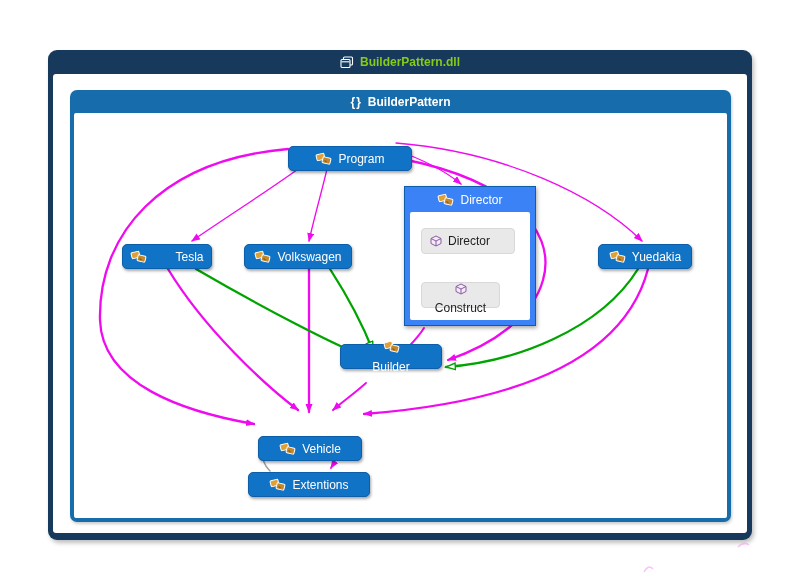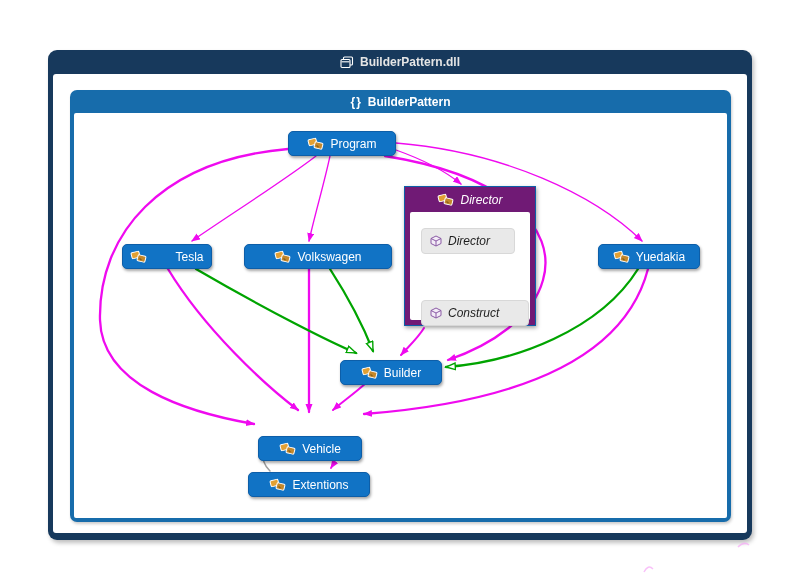--- a/index.html
+++ b/index.html
@@ -9,21 +9,21 @@
   }
   
   .outer-window{
     position:absolute;left:48px;top:50px;width:704px;height:490px;
     background:#17395c;border-radius:9px;
     box-shadow:2px 3px 4px rgba(0,0,0,0.25);
   }
   .outer-titlebar{
     position:absolute;left:0;top:0;width:100%;height:24px;
     display:flex;align-items:center;justify-content:center;gap:6px;
-    color:#e5e5e5;font-size:12px;font-weight:bold;
+    color:#84cc16;font-size:12px;font-weight:bold;
   }
   .outer-body{
     position:absolute;left:5px;top:24px;right:5px;bottom:7px;
     background:#ffffff;border-radius:3px;
   }
   
   .inner-group{
     position:absolute;left:70px;top:90px;width:661px;height:432px;
     background:#176cab;border-radius:7px;
     box-shadow:1px 2px 3px rgba(0,0,0,0.2);
@@ -43,50 +43,50 @@
   #edge-layer path.edge{pointer-events:stroke;}
   
   .node{
     position:absolute;height:25px;z-index:10;
     background:#1173c5;border:1px solid #0d5ea8;border-radius:5px;
     display:flex;align-items:center;justify-content:center;gap:6px;
     color:#ffffff;font-size:12px;
     box-shadow:1px 2px 3px rgba(0,0,0,0.35);
     box-sizing:border-box;cursor:default;
   }
-  .node-program   {left:288px;top:131px;width:108px;}
+  .node-program   {left:288px;top:146px;width:124px;}
   .node-tesla     {left:122px;top:244px;width:90px;gap:28px;}
-  .node-volkswagen{left:244px;top:244px;width:148px;}
-  .node-yuedakia  {left:598px;top:244px;width:102px;}
-  .node-builder   {left:340px;top:360px;width:102px;}
+  .node-volkswagen{left:244px;top:244px;width:108px;}
+  .node-yuedakia  {left:598px;top:244px;width:94px;}
+  .node-builder   {left:340px;top:344px;width:102px;flex-direction:column;}
   .node-vehicle   {left:258px;top:415px;width:104px;margin-top:21px;}
   .node-extentions{left:248px;top:472px;width:122px;}
   
   .director-box{
     position:absolute;left:404px;top:186px;width:132px;height:140px;z-index:10;
-    background:#701a75;border:1px solid #0d5ea8;border-radius:0;
-    box-shadow:1px 2px 4px rgba(0,0,0,0.35);box-sizing:border-box;font-style:italic;
+    background:#3b82f6;border:1px solid #0d5ea8;border-radius:0;
+    box-shadow:1px 2px 4px rgba(0,0,0,0.35);box-sizing:border-box;
   }
   .director-header{
     position:absolute;left:0;top:0;width:100%;height:25px;
     display:flex;align-items:center;justify-content:center;gap:6px;
     color:#ffffff;font-size:12px;
   }
   .director-body{
     position:absolute;left:5px;top:25px;right:5px;bottom:5px;
     background:#ffffff;border-radius:2px;
   }
   .member{
     position:absolute;left:11px;height:26px;
     background:#e9e9e9;border:1px solid #d8d8d8;border-radius:4px;
     display:flex;align-items:center;gap:6px;padding:0 8px;
     color:#1e1e1e;font-size:12px;box-sizing:border-box;cursor:default;
   }
   .member-director{top:16px;width:94px;}
-  .member-construct{top:88px;width:108px;}
+  .member-construct{top:70px;width:79px;flex-direction:column;}
   .icon{display:inline-flex;align-items:center;justify-content:center;flex:0 0 auto;}
 </style>
 </head>
 <body>
 
 <svg id="edge-layer" width="800" height="587" viewBox="0 0 800 587">
   <defs>
     <marker id="mk-call" markerUnits="userSpaceOnUse" markerWidth="11" markerHeight="9" refX="8" refY="3.5" orient="auto">
       <path d="M0,0 L9,3.5 L0,7 Z" fill="#ef0aef"></path>
     </marker>

